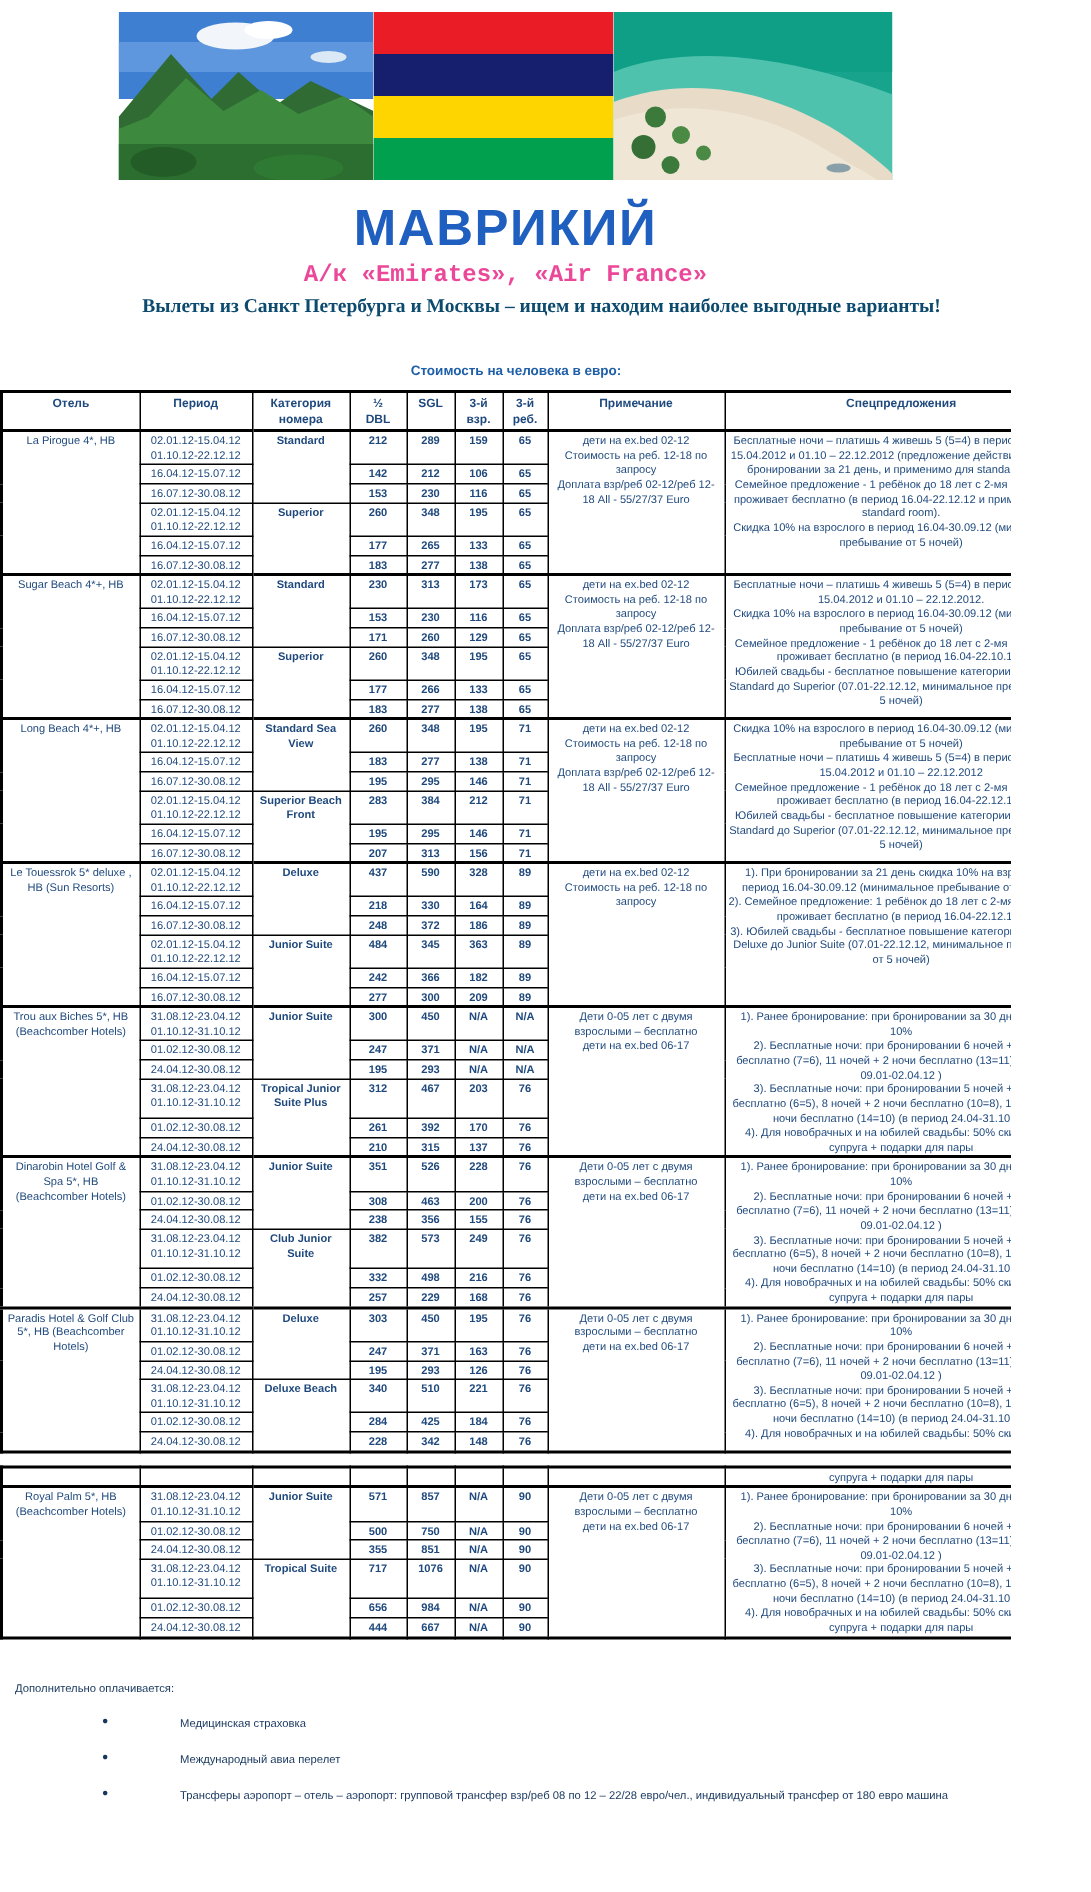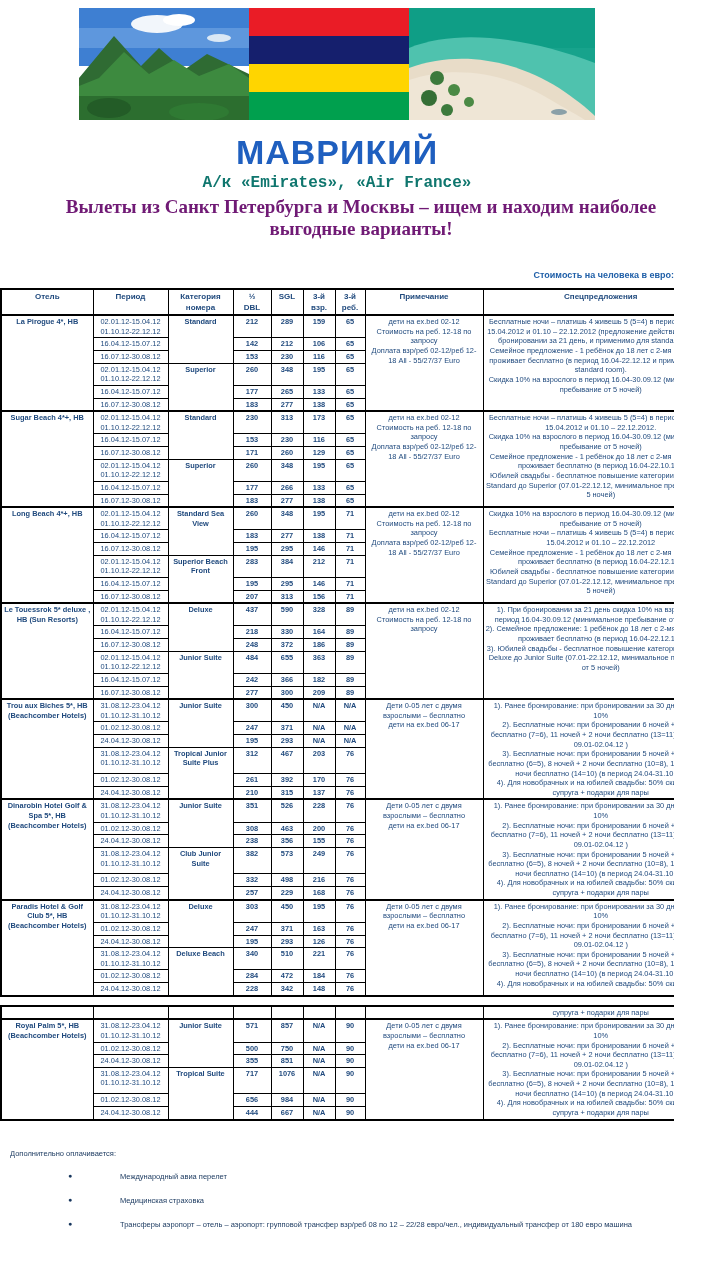--- a/index.html
+++ b/index.html
@@ -9,32 +9,32 @@
   .header-images{display:flex;justify-content:center;align-items:stretch;padding-top:8px;height:112px;}
   .img-box{height:112px;position:relative;overflow:hidden;}
   .img-mountain{width:170px;}
   .img-flag{width:160px;display:flex;flex-direction:column;}
   .img-beach{width:186px;}
   .flag-stripe{flex:1;}
   
   .title-block{text-align:center;margin-top:14px;}
   .main-title{color:#1F5FBF;font-size:34px;font-weight:bold;letter-spacing:1px;line-height:1.1;}
   .sub1{color:#C00000;font-size:20px;margin-top:2px;}
-  .sub2{color:#0f766e;font-size:16px;font-weight:bold;font-family:"Liberation Mono",monospace;margin-top:3px;}
-  .sub3{color:#701a75;font-size:19px;font-weight:bold;font-family:"Liberation Serif",serif;margin-top:4px;margin-left:48px;}
+  .sub2{color:#ec4899;font-size:16px;font-weight:bold;font-family:"Liberation Mono",monospace;margin-top:3px;}
+  .sub3{color:#0c4a6e;font-size:13px;font-weight:bold;font-family:"Liberation Serif",serif;margin-top:4px;margin-left:48px;}
   .sub4{color:#2424CE;font-size:14px;font-weight:bold;font-style:italic;font-family:"Liberation Serif",serif;margin-top:26px;}
-  .price-note{color:#1F5FA8;font-size:9px;font-weight:bold;text-align:right;margin:30px 0 8px 14px;}
+  .price-note{color:#1F5FA8;font-size:9px;font-weight:bold;text-align:center;margin:30px 0 8px 14px;}
   
   table.price{border-collapse:collapse;table-layout:fixed;width:718px;margin:0 auto;border:2px solid #000;}
   table.price td,table.price th{border:1px solid #000;font-size:7.4px;line-height:1.3;
       padding:1px 2px;vertical-align:top;text-align:center;color:#1F497D;overflow:hidden;word-wrap:break-word;}
   table.price th{font-weight:bold;font-size:8px;white-space:pre-line;vertical-align:top;padding-top:2px;}
   tr.short{height:11px;} tr.tall{height:22px;}
   tr.block-start td{border-top:2px solid #000;}
-  td.hotel{font-weight:bold;margin-top:35px;}
+  td.hotel{font-weight:normal;margin-top:35px;}
   td.period{white-space:pre-line;}
   td.category{font-weight:bold;white-space:pre-line;}
   td.price{font-weight:bold;}
   td.note{white-space:pre-line;vertical-align:middle;}
   td.offers{white-space:pre-line;text-align:left;padding:2px 3px;vertical-align:top;}
   .table-gap{height:8px;}
   
   .footer{margin:8px 0 0 10px;}
   .footer-title{font-size:7.5px;color:#17365D;margin-bottom:14px;margin-top:28px;}
   ul.extras{list-style:none;margin:0;padding:0 0 0 58px;}
@@ -310,21 +310,21 @@
           <td class="price">248</td>
           <td class="price">372</td>
           <td class="price">186</td>
           <td class="price">89</td>
         </tr>
         <tr class="tall">
           <td class="period">02.01.12-15.04.12
 01.10.12-22.12.12</td>
           <td class="category" rowspan="3">Junior Suite</td>
           <td class="price">484</td>
-          <td class="price">655</td>
+          <td class="price">345</td>
           <td class="price">363</td>
           <td class="price">89</td>
         </tr>
         <tr class="short">
           <td class="period">16.04.12-15.07.12</td>
           <td class="price">242</td>
           <td class="price">366</td>
           <td class="price">182</td>
           <td class="price">89</td>
         </tr>
@@ -476,21 +476,21 @@
 01.10.12-31.10.12</td>
           <td class="category" rowspan="3">Deluxe Beach</td>
           <td class="price">340</td>
           <td class="price">510</td>
           <td class="price">221</td>
           <td class="price">76</td>
         </tr>
         <tr class="short">
           <td class="period">01.02.12-30.08.12</td>
           <td class="price">284</td>
-          <td class="price">472</td>
+          <td class="price">425</td>
           <td class="price">184</td>
           <td class="price">76</td>
         </tr>
         <tr class="short">
           <td class="period">24.04.12-30.08.12</td>
           <td class="price">228</td>
           <td class="price">342</td>
           <td class="price">148</td>
           <td class="price">76</td>
         </tr>
@@ -575,19 +575,19 @@
           <td class="price">667</td>
           <td class="price">N/A</td>
           <td class="price">90</td>
         </tr>
       </tbody>
   </table>
 
   <div class="footer">
     <div class="footer-title">Дополнительно оплачивается:</div>
     <ul class="extras" id="extras-list">
+        <li>Медицинская страховка</li>
         <li>Международный авиа перелет</li>
-        <li>Медицинская страховка</li>
         <li>Трансферы аэропорт – отель – аэропорт: групповой трансфер взр/реб 08 по 12 – 22/28 евро/чел., индивидуальный трансфер от 180 евро машина</li>
       </ul>
   </div>
 
 </div>
 
 </body></html>

